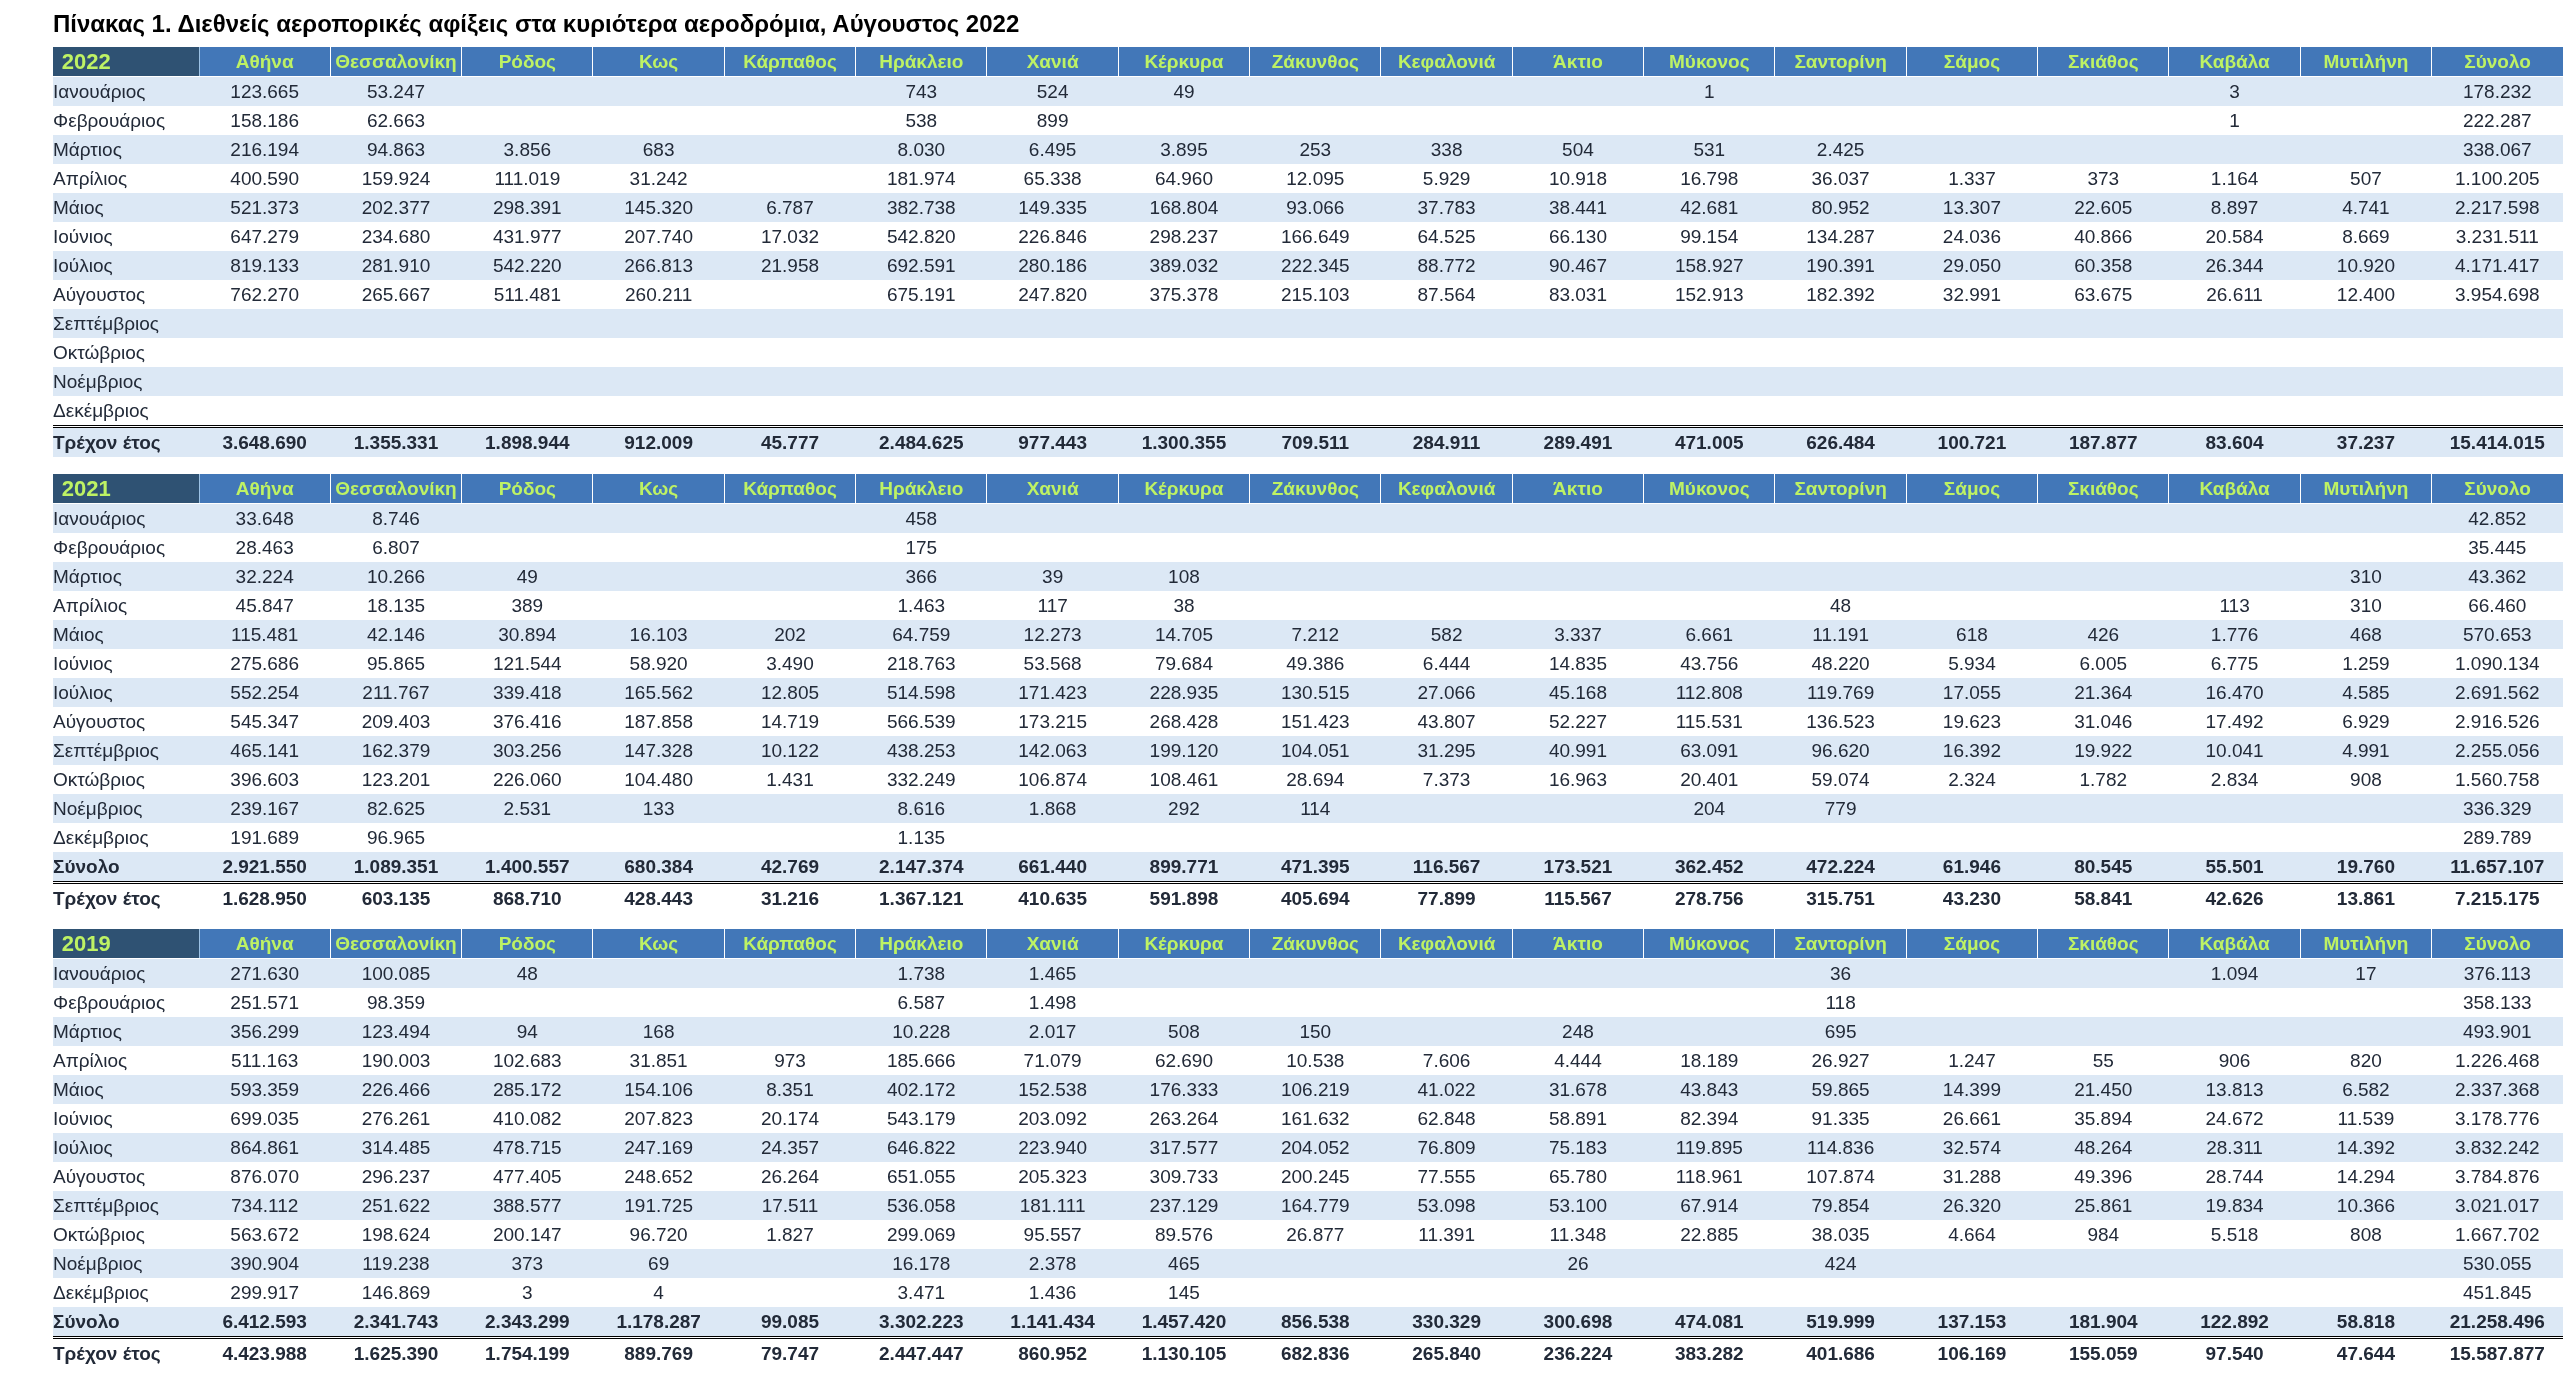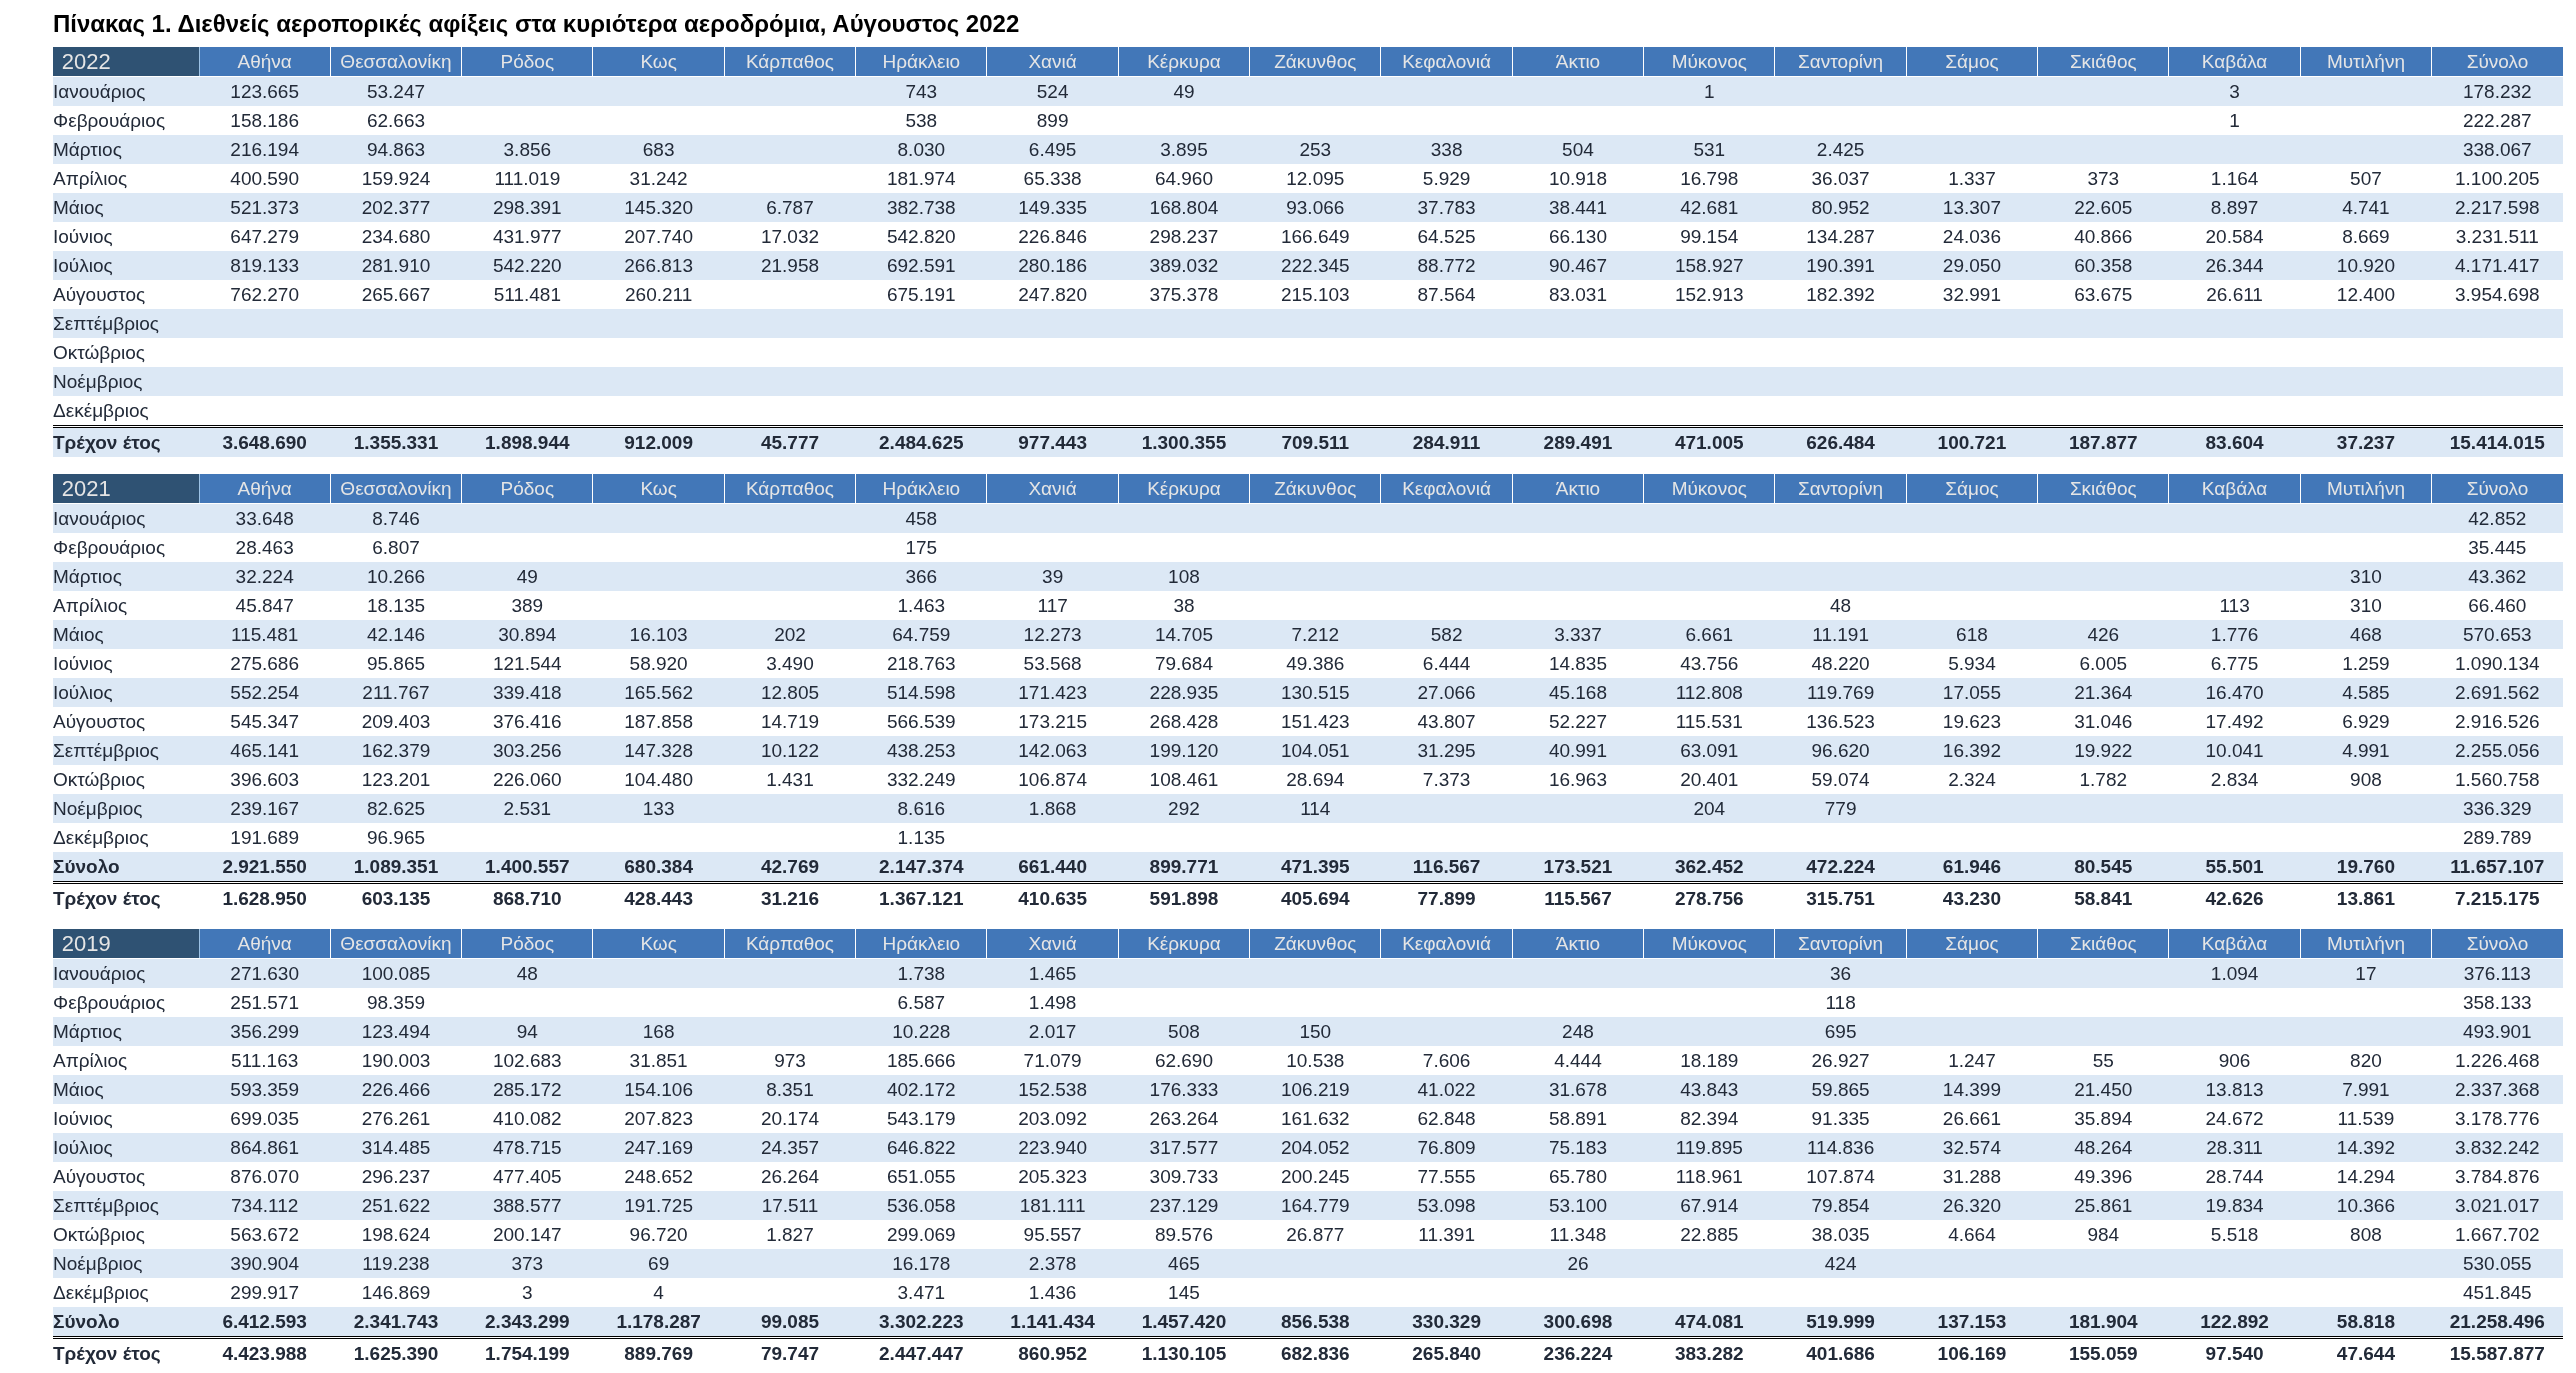--- a/index.html
+++ b/index.html
@@ -11,21 +11,21 @@
     --year-divider:#9DC3E6;
   }
   *{box-sizing:border-box;}
   body{margin:0;background:#ffffff;color:var(--body-text);
        font-family:"Liberation Sans","DejaVu Sans",sans-serif;}
   .page{width:2576px;height:1374px;padding:5.8px 13.5px 0 53px;overflow:hidden;}
   .title{font-size:24px;font-weight:bold;color:#000;margin:3.9px 0 9.6px 0;}
   table.arrivals{border-collapse:collapse;table-layout:fixed;width:2510px;margin:0 0 16.4px 0;}
   th,td{height:29px;padding:0 3.9px;font-size:19px;line-height:29px;white-space:nowrap;
         overflow:hidden;font-weight:normal;}
-  thead th{background:var(--header-bg);color:#e5e5e5;font-weight:normal;text-align:center;
+  thead th{background:var(--header-bg);color:#bef264;font-weight:bold;text-align:center;
            border-bottom:1.9px solid #fff;border-right:1px solid rgba(255,255,255,0.22);}
   thead th:last-child{border-right:none;}
   thead th.year{background:var(--year-bg);text-align:left;font-size:22px;padding-left:8.7px;
                 border-right:1.9px solid var(--year-divider);}
   tbody tr:nth-child(odd){background:var(--row-alt);}
   td.label{text-align:left;padding-left:0;}
   td.num{text-align:center;}
   tr.summary td{font-weight:bold;}
   tr.divider td{border-top:3.9px double var(--divider);}
 </style>
@@ -841,21 +841,21 @@
           <td class="num">152.538</td>
           <td class="num">176.333</td>
           <td class="num">106.219</td>
           <td class="num">41.022</td>
           <td class="num">31.678</td>
           <td class="num">43.843</td>
           <td class="num">59.865</td>
           <td class="num">14.399</td>
           <td class="num">21.450</td>
           <td class="num">13.813</td>
-          <td class="num">7.991</td>
+          <td class="num">6.582</td>
           <td class="num">2.337.368</td>
         </tr>
         <tr>
           <td class="label">Ιούνιος</td>
           <td class="num">699.035</td>
           <td class="num">276.261</td>
           <td class="num">410.082</td>
           <td class="num">207.823</td>
           <td class="num">20.174</td>
           <td class="num">543.179</td>

